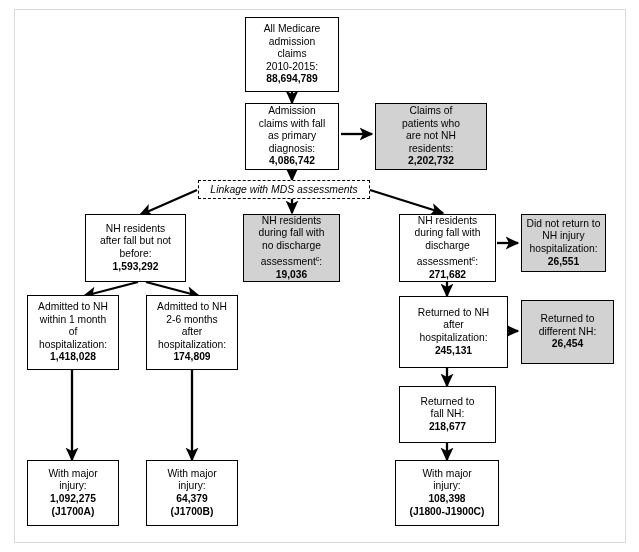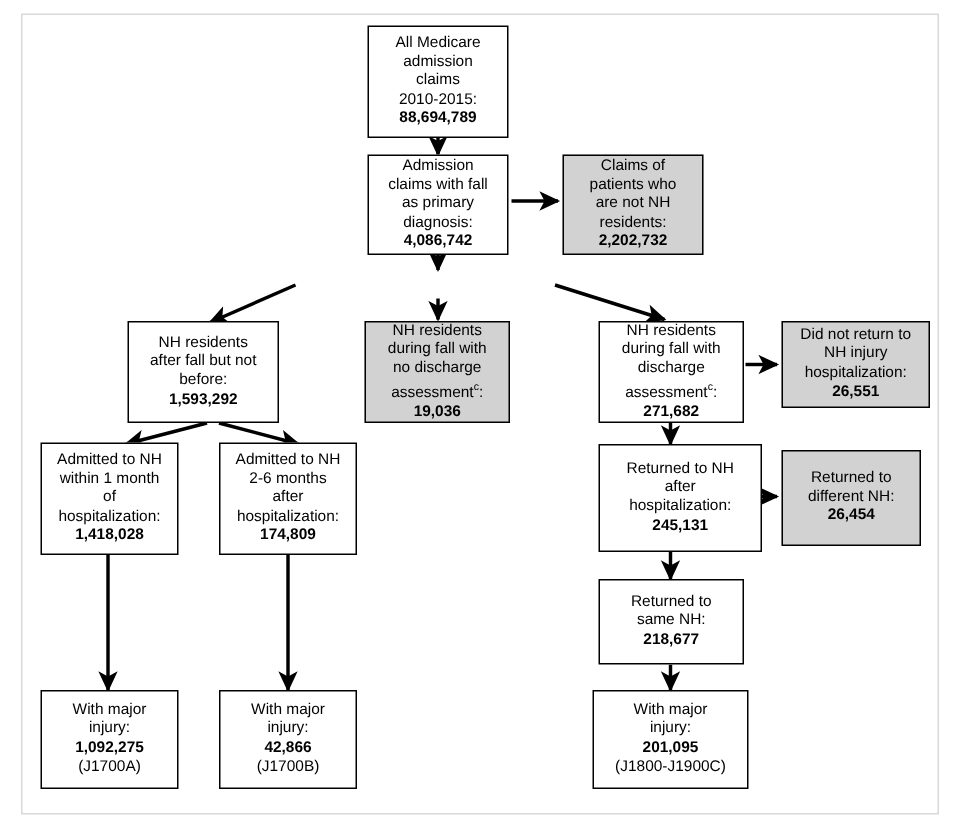--- a/index.html
+++ b/index.html
@@ -44,21 +44,21 @@
     display: flex;
     flex-direction: column;
     justify-content: center;
     padding: 2px 3px;
   }
   .node.shaded {
     background: #d2d2d2;
   }
   .node .ln { display: block; width: 100%; }
   .node .val { font-weight: bold; }
-  .node .code { font-weight: normal; }
+  .node .code { font-weight: bold; }
   .linkage {
     position: absolute;
     box-sizing: border-box;
     border: 1.4px dashed #000000;
     background: #ffffff;
     font-size: 10.4px;
     font-style: italic;
     display: flex;
     align-items: center;
     justify-content: center;
@@ -122,28 +122,31 @@
   </div>
 
   <div class="node" style="left:245px; top:103px; width:94px; height:67px;">
     <span class="ln">Admission</span>
     <span class="ln">claims with fall</span>
     <span class="ln">as primary</span>
     <span class="ln">diagnosis:</span>
     <span class="ln val">4,086,742</span>
   </div>
 
-  <div class="node shaded" style="left:375px; top:103px; width:94px; height:67px;">
+  <div class="node shaded" style="left:375px; top:103px; width:112px; height:67px;">
     <span class="ln">Claims of</span>
     <span class="ln">patients who</span>
     <span class="ln">are not NH</span>
     <span class="ln">residents:</span>
     <span class="ln val">2,202,732</span>
   </div>
 
+  <div class="linkage" style="left:198px; top:180px; width:172px; height:19px;">
+    <span>Linkage with MDS assessments</span>
+  </div>
 
   <div class="node" style="left:85px; top:214px; width:101px; height:68px;">
     <span class="ln">NH residents</span>
     <span class="ln">after fall but not</span>
     <span class="ln">before:</span>
     <span class="ln val">1,593,292</span>
   </div>
 
   <div class="node shaded" style="left:243px; top:214px; width:97px; height:68px;">
     <span class="ln">NH residents</span>
@@ -154,21 +157,21 @@
   </div>
 
   <div class="node" style="left:399px; top:214px; width:97px; height:68px;">
     <span class="ln">NH residents</span>
     <span class="ln">during fall with</span>
     <span class="ln">discharge</span>
     <span class="ln"><span>assessment</span><sup>c</sup><span>:</span></span>
     <span class="ln val">271,682</span>
   </div>
 
-  <div class="node shaded" style="left:521px; top:214px; width:99px; height:58px;">
+  <div class="node shaded" style="left:521px; top:214px; width:85px; height:58px;">
     <span class="ln">Did not return to</span>
     <span class="ln">NH injury</span>
     <span class="ln">hospitalization:</span>
     <span class="ln val">26,551</span>
   </div>
 
   <div class="node" style="left:27px; top:295px; width:92px; height:75px;">
     <span class="ln">Admitted to NH</span>
     <span class="ln">within 1 month</span>
     <span class="ln">of</span>
@@ -192,38 +195,38 @@
   </div>
 
   <div class="node shaded" style="left:521px; top:300px; width:93px; height:64px;">
     <span class="ln">Returned to</span>
     <span class="ln">different NH:</span>
     <span class="ln val">26,454</span>
   </div>
 
   <div class="node" style="left:399px; top:386px; width:97px; height:57px;">
     <span class="ln">Returned to</span>
-    <span class="ln">same NH:</span>
+    <span class="ln">fall NH:</span>
     <span class="ln val">218,677</span>
   </div>
 
   <div class="node" style="left:27px; top:460px; width:92px; height:66px;">
     <span class="ln">With major</span>
     <span class="ln">injury:</span>
     <span class="ln val">1,092,275</span>
     <span class="ln code">(J1700A)</span>
   </div>
 
   <div class="node" style="left:146px; top:460px; width:92px; height:66px;">
     <span class="ln">With major</span>
     <span class="ln">injury:</span>
-    <span class="ln val">42,866</span>
+    <span class="ln val">64,379</span>
     <span class="ln code">(J1700B)</span>
   </div>
 
   <div class="node" style="left:395px; top:460px; width:104px; height:66px;">
     <span class="ln">With major</span>
     <span class="ln">injury:</span>
-    <span class="ln val">201,095</span>
+    <span class="ln val">108,398</span>
     <span class="ln code">(J1800-J1900C)</span>
   </div>
 
 </div>
 
 </body></html>

